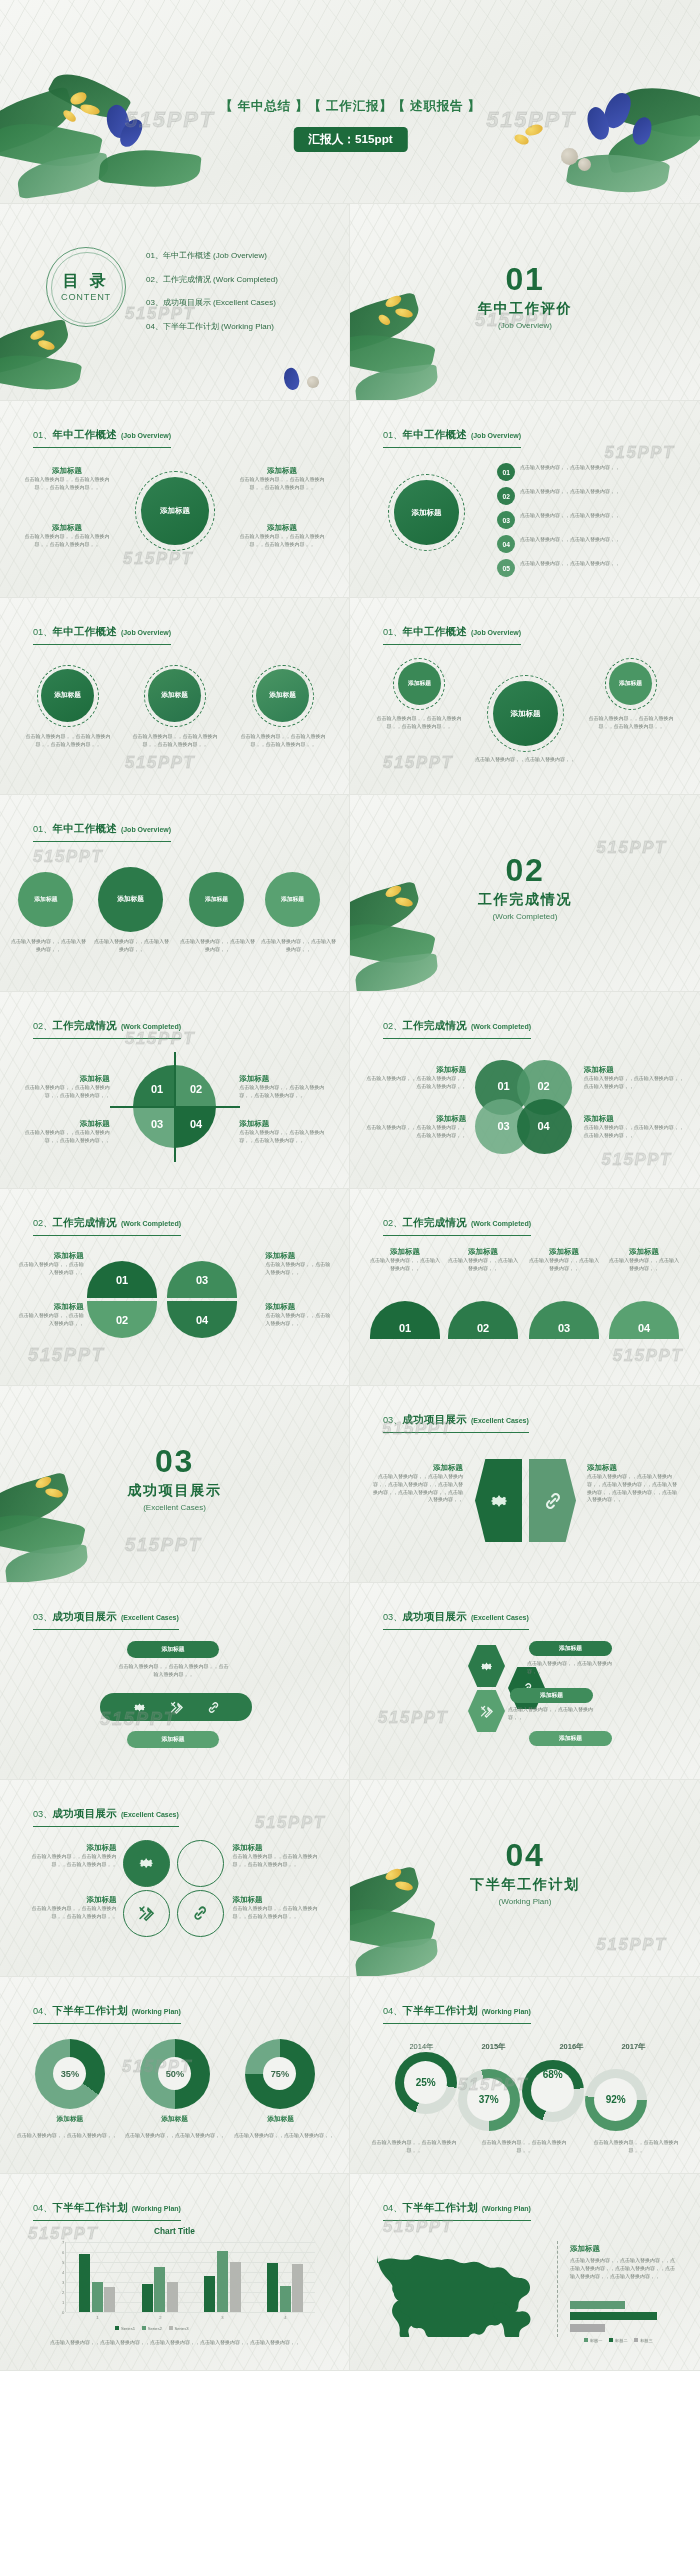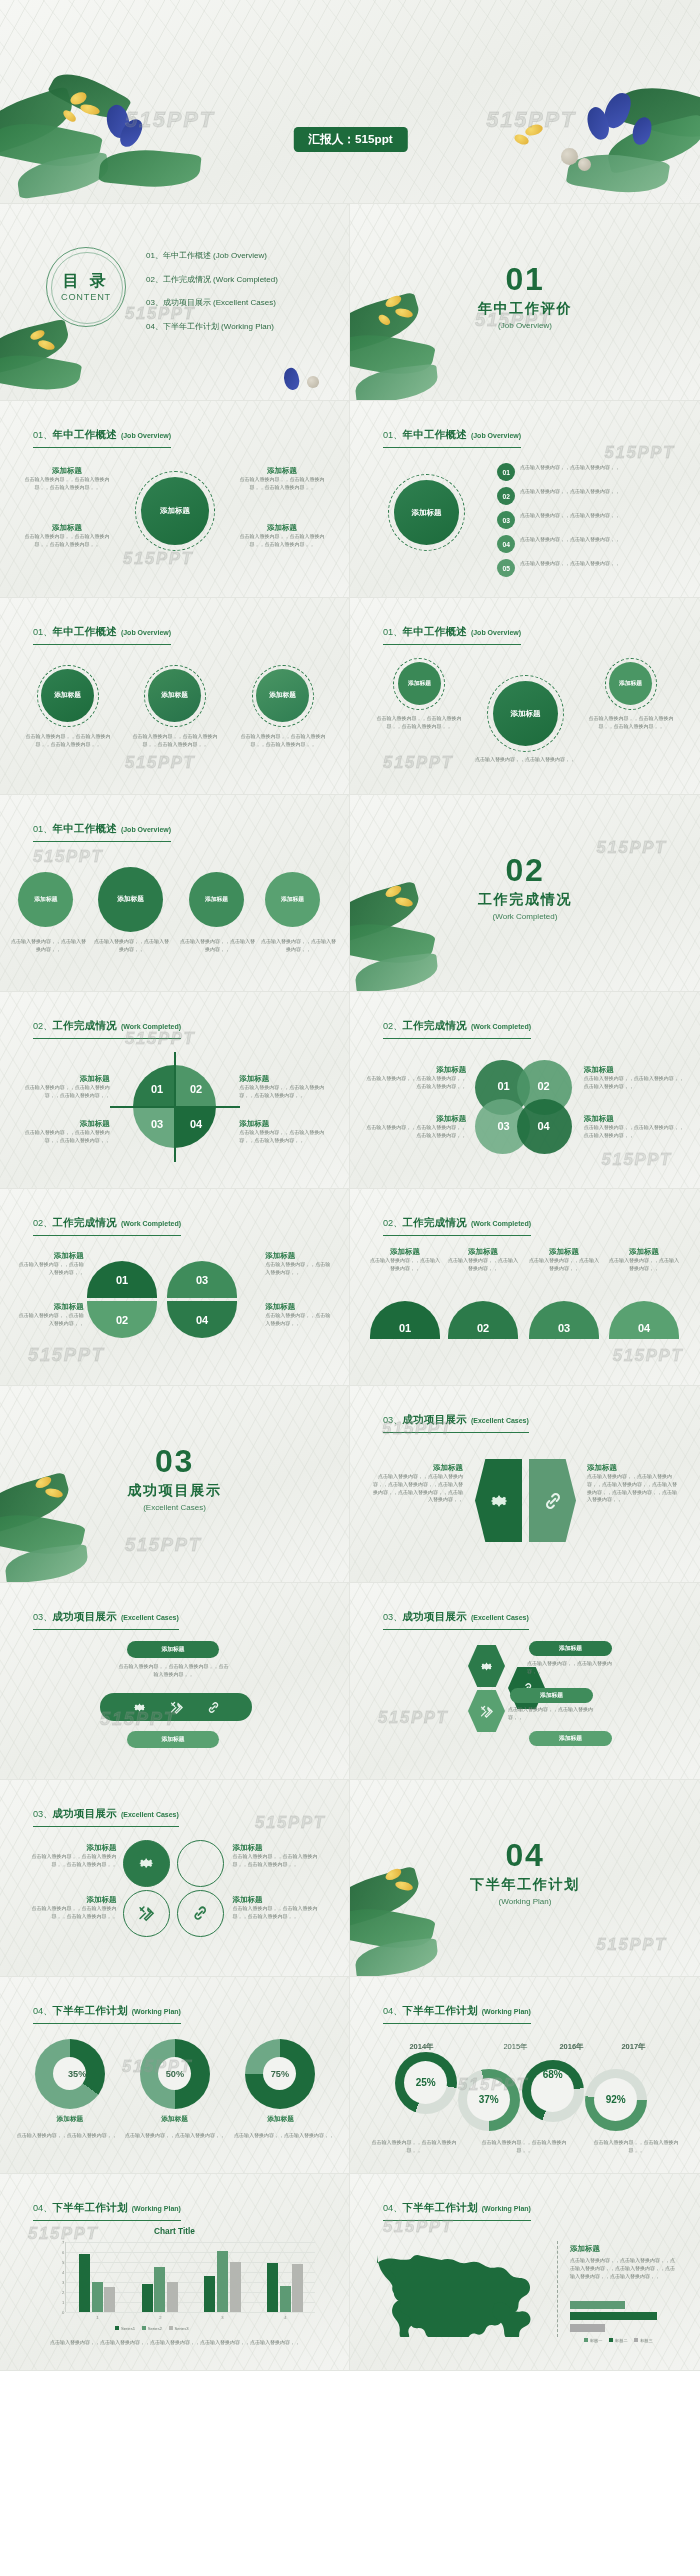--- a/index.html
+++ b/index.html
@@ -235,20 +235,21 @@
     <div class="petal" style="right:93px;top:107px;width:20px;height:33px;transform:rotate(-22deg);"></div>
     <div class="petal" style="right:50px;top:117px;width:18.4px;height:28px;transform:rotate(8deg);"></div>
     <div class="bud" style="right:123px;top:148px;width:16.7px;height:16.7px;"></div>
     <div class="bud" style="right:110px;top:158px;width:13.3px;height:13.3px;"></div>
     <div class="bloom" style="right:158px;top:125px;width:18.4px;height:10px;transform:rotate(-18deg);"></div>
     <div class="bloom" style="right:172px;top:135px;width:15px;height:9.2px;transform:rotate(22deg);"></div>
 
     <div class="wm" style="left:125px;top:107px;">515PPT</div>
     <div class="wm" style="right:125px;top:107px;">515PPT</div>
 
+    <div class="cover-sub">【 年中总结 】【 工作汇报】【 述职报告 】</div>
     <div class="cover-badge">汇报人：515ppt</div>
   </div>
 
   <div class="grid">
 
     <div class="slide">
       <div class="leaf dark" style="left:-22px;top:125px;width:92px;height:37px;transform:rotate(-14deg);"></div>
       <div class="leaf" style="left:-11.7px;top:152px;width:92px;height:33px;transform:rotate(10deg);"></div>
       <div class="bloom" style="left:30px;top:127px;width:15px;height:8.3px;transform:rotate(-22deg);"></div>
       <div class="bloom" style="left:38px;top:137px;width:16.7px;height:7.5px;transform:rotate(18deg);"></div>
@@ -811,21 +812,21 @@
       <div class="div-en">(Working Plan)</div>
       <div class="wm" style="right:33px;top:155px;font-size:16.7px;">515PPT</div>
     </div>
 
     <div class="slide">
       <div class="sl-head">
         <span class="num">04、</span><span class="cn">下半年工作计划</span> <span class="en">(Working Plan)</span>
       </div>
 
       <div style="position:absolute;left:35px;top:62px;width:70px;height:70px;border-radius:50%;background:conic-gradient(#1d6b3c 0 35%, #6ea886 35% 100%);">
-        <div style="position:absolute;left:18.4px;top:18.4px;width:33px;height:33px;border-radius:50%;background:#f2f3f0;display:flex;align-items:center;justify-content:flex-end;font-size:9.2px;color:#3a6a4c;font-weight:bold;">
+        <div style="position:absolute;left:18.4px;top:18.4px;width:33px;height:33px;border-radius:50%;background:#f2f3f0;display:flex;align-items:center;justify-content:center;font-size:9.2px;color:#3a6a4c;font-weight:bold;">
           <span>35%</span>
         </div>
       </div>
       <div style="position:absolute;left:23.4px;top:138px;width:93px;text-align:center;font-size:6.7px;font-weight:bold;color:#2b7a49;">添加标题</div>
 
       <div style="position:absolute;left:140px;top:62px;width:70px;height:70px;border-radius:50%;background:conic-gradient(#1d6b3c 0 50%, #6ea886 50% 100%);">
         <div style="position:absolute;left:18.4px;top:18.4px;width:33px;height:33px;border-radius:50%;background:#f2f3f0;display:flex;align-items:center;justify-content:center;font-size:9.2px;color:#3a6a4c;font-weight:bold;">
           <span>50%</span>
         </div>
       </div>
@@ -848,22 +849,22 @@
           <div class="ph-body">点击输入替换内容，，点击输入替换内容，，</div>
         </div>
       <div class="wm" style="left:122px;top:80px;font-size:16.7px;">515PPT</div>
     </div>
 
     <div class="slide">
       <div class="sl-head">
         <span class="num">04、</span><span class="cn">下半年工作计划</span> <span class="en">(Working Plan)</span>
       </div>
 
-      <div style="position:absolute;left:38px;top:65px;font-size:7.5px;color:#4a6a56;font-weight:bold;width:67px;text-align:center;">2014年</div>
-      <div style="position:absolute;left:132px;top:65px;font-size:7.5px;color:#4a6a56;font-weight:normal;width:67px;text-align:center;">2015年</div>
+      <div style="position:absolute;left:38px;top:65px;font-size:7.5px;color:#4a6a56;font-weight:normal;width:67px;text-align:center;">2014年</div>
+      <div style="position:absolute;left:110px;top:65px;font-size:7.5px;color:#4a6a56;font-weight:bold;width:67px;text-align:center;">2015年</div>
       <div style="position:absolute;left:188px;top:65px;font-size:7.5px;color:#4a6a56;font-weight:bold;width:67px;text-align:center;">2016年</div>
       <div style="position:absolute;left:250px;top:65px;font-size:7.5px;color:#4a6a56;font-weight:bold;width:67px;text-align:center;">2017年</div>
 
       <div style="position:absolute;left:45px;top:75px;width:62px;height:62px;border-radius:50%;background:conic-gradient(from 200deg,#1d6b3c 0 72%, #d6ded7 72% 100%);">
         <div style="position:absolute;left:9.2px;top:9.2px;width:43px;height:43px;border-radius:50%;background:#f2f3f0;display:flex;align-items:center;justify-content:center;font-size:10px;font-weight:bold;color:#1d6b3c;">
             <span>25%</span>
           </div>
       </div>
       <div style="position:absolute;left:108px;top:92px;width:62px;height:62px;border-radius:50%;background:conic-gradient(from 180deg,#d6ded7 0 46%, #4e9668 46% 100%);">
         <div style="position:absolute;left:9.2px;top:9.2px;width:43px;height:43px;border-radius:50%;background:#f2f3f0;display:flex;align-items:center;justify-content:center;font-size:10px;font-weight:bold;color:#1d6b3c;">

